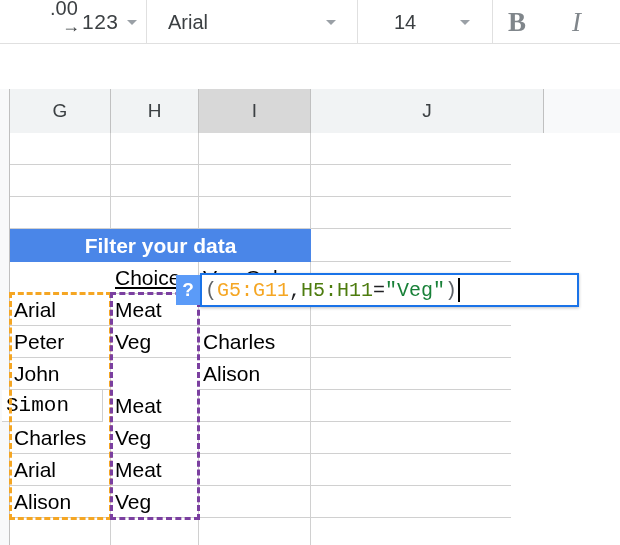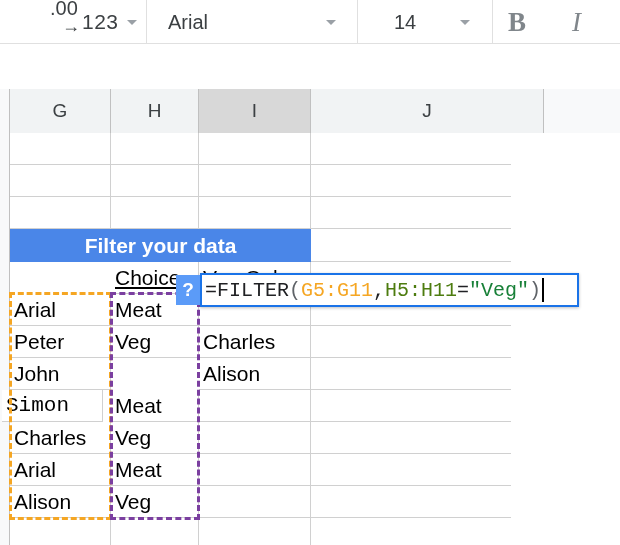--- a/index.html
+++ b/index.html
@@ -374,21 +374,20 @@
       <div class="cell" style="left:311px;top:385px;width:233px;height:32px;"></div>
       <div class="cell" style="left:544px;top:385px;width:76px;height:32px;border-right:none;"></div>
 
       <div class="range-box range-orange" style="left:9px;top:159px;width:103px;height:228px;"></div>
       <div class="range-box range-purple" style="left:110px;top:159px;width:90px;height:228px;"></div>
     </div>
 
     <div class="help-badge" style="left:176px;top:231px;">?</div>
 
     <div class="formula-edit" style="left:200px;top:229px;width:379px;height:34px;">
-      <span class="tok-plain">=FILTER</span>
         <span class="tok-paren">(</span>
         <span class="tok-ref-orange">G5:G11</span>
         <span class="tok-plain">,</span>
         <span class="tok-ref-purple">H5:H11</span>
         <span class="tok-plain">=</span>
         <span class="tok-str">"Veg"</span>
         <span class="tok-paren">)</span>
         <span class="caret"></span>
     </div>
 

